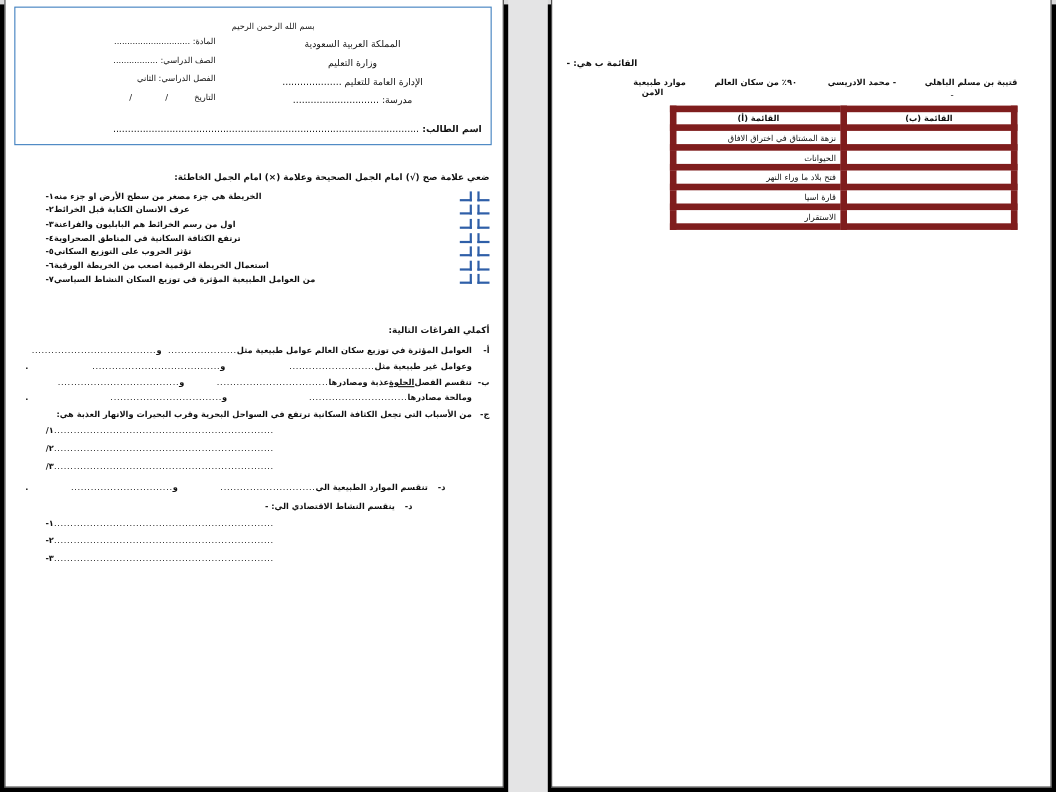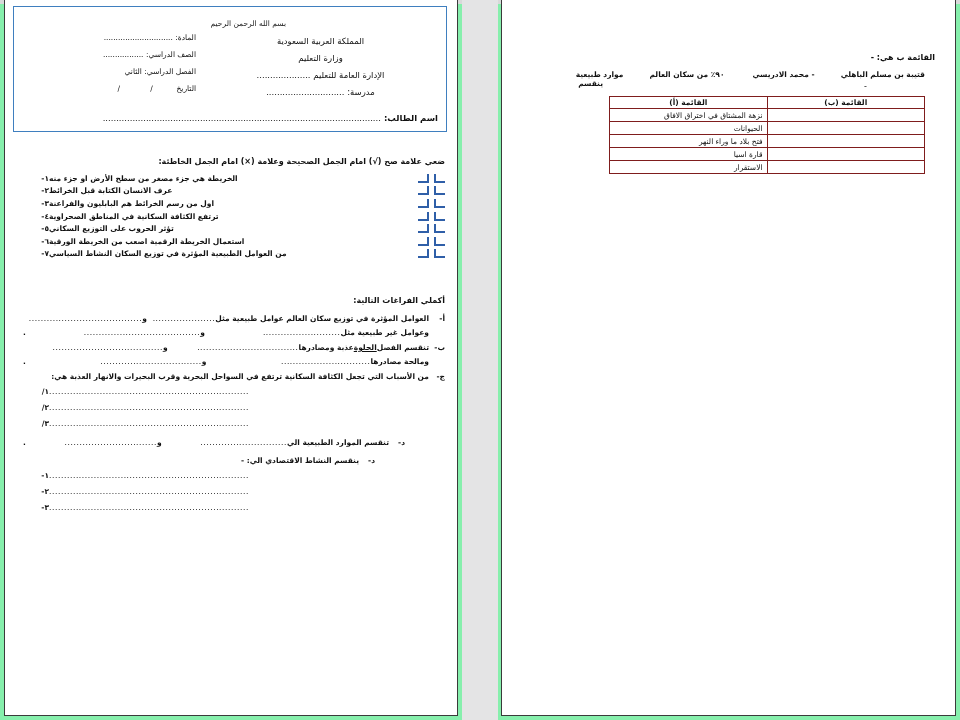--- a/index.html
+++ b/index.html
@@ -1,21 +1,21 @@
 <!DOCTYPE html>
 <html lang="ar" dir="rtl"><head>
 <meta charset="utf-8">
 <style>
   html,body{margin:0;padding:0;}
   body{
     width:960px;height:720px;overflow:hidden;
     background:#ececed;
     font-family:"DejaVu Sans","Liberation Sans",sans-serif;
   }
-  .workspace{position:relative;width:960px;height:720px;background:#86efac;}
+  .workspace{position:relative;width:960px;height:720px;background:#000000;}
 
   
   .page{
     position:absolute;top:0;background:#ffffff;
     border:1px solid #3a3a3a;
     box-sizing:border-box;overflow:hidden;
   }
   .page-left{left:4px;width:454px;height:716px;border-top:none;}
   .page-right{left:501px;width:455px;height:716px;border-top:none;}
   .gutter{position:absolute;top:0;left:462px;width:36px;height:720px;background:#e4e4e5;}
@@ -102,21 +102,21 @@
   .numbered-blank .nb-dots{flex:0 0 200px;letter-spacing:.6px;text-align:center;}
   .numbered-blank .nb-pad{flex:1 1 auto;}
 
   
   .p2-head{
     position:absolute;right:20px;top:41px;width:420px;
     text-align:right;font-size:8px;font-weight:bold;color:#111;white-space:nowrap;
   }
   .p2-sub{
     position:absolute;right:20px;top:53px;width:420px;
-    text-align:right;font-size:8px;font-weight:bold;color:#111;white-space:nowrap;
+    text-align:left;font-size:8px;font-weight:bold;color:#111;white-space:nowrap;
   }
   .p2-items{
     position:absolute;right:30px;top:70px;width:420px;
     display:flex;direction:rtl;font-size:7.5px;font-weight:bold;color:#111;
     white-space:nowrap;
   }
   .p2-items span{display:inline-block;}
   .p2-it1{margin-left:26px;}
   .p2-it2{margin-left:28px;}
   .p2-it3{margin-left:26px;}
@@ -125,21 +125,21 @@
     position:absolute;right:352px;top:79px;font-size:7.5px;font-weight:bold;color:#111;
   }
   .p2-dash{
     position:absolute;right:88px;top:82px;font-size:8px;color:#111;
   }
   .match-table{
     position:absolute;right:30px;top:96px;width:316px;
     border-collapse:collapse;
   }
   .match-table td,.match-table th{
-    border:1px solid #7f1d1d;height:12px;padding:0 4px;
+    border:6px solid #7f1d1d;height:12px;padding:0 4px;
     font-size:7.5px;color:#111;text-align:right;
   }
   .match-table th{font-weight:bold;text-align:center;height:11px;}
   .match-table td.b{width:50%;}
 </style>
 </head>
 <body>
 
 <div class="workspace">
   <div class="topbar"></div>
@@ -353,21 +353,21 @@
 
     <div class="p2-sub">القائمة ب هي: -</div>
 
     <div class="p2-items">
       <span class="p2-it1">قتيبة بن مسلم الباهلي</span>
       <span class="p2-it2">- محمد الادريسي</span>
       <span class="p2-it3">٩٠٪ من سكان العالم</span>
       <span class="p2-it4">موارد طبيعية</span>
     </div>
 
-    <div class="p2-stray">ينقسم</div>
+    <div class="p2-stray">الامن</div>
     <div class="p2-dash">-</div>
 
     <table class="match-table">
       <thead>
         <tr>
           <th class="b">القائمة (ب)</th>
           <th>القائمة (أ)</th>
         </tr>
       </thead>
       <tbody>

